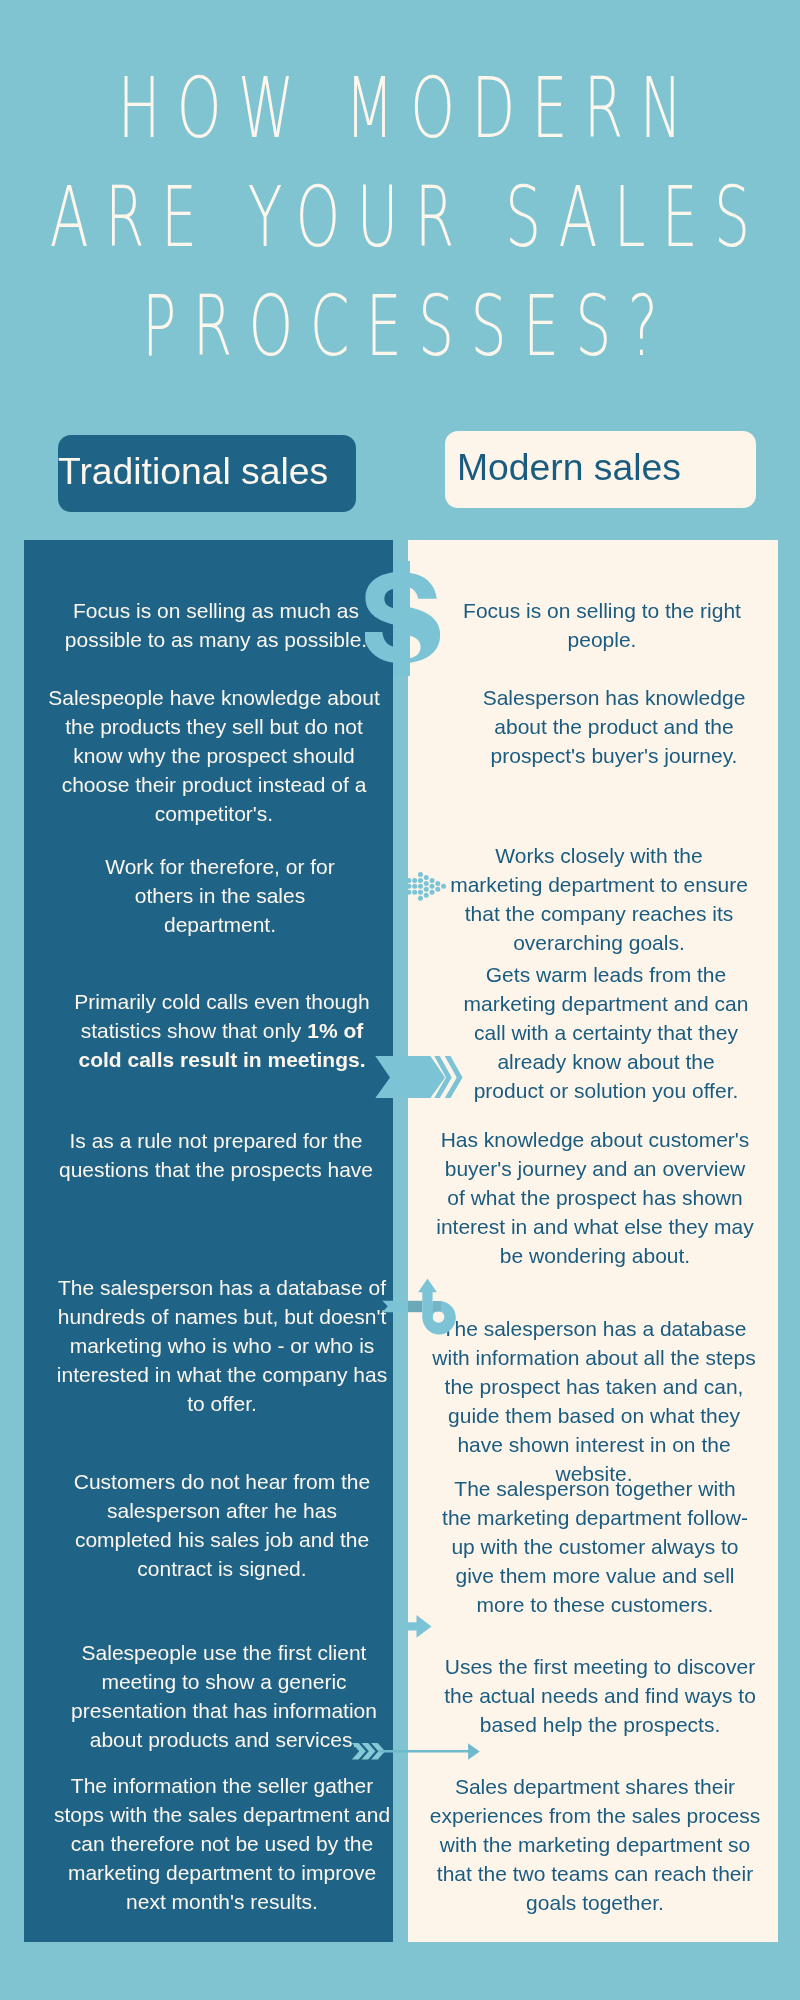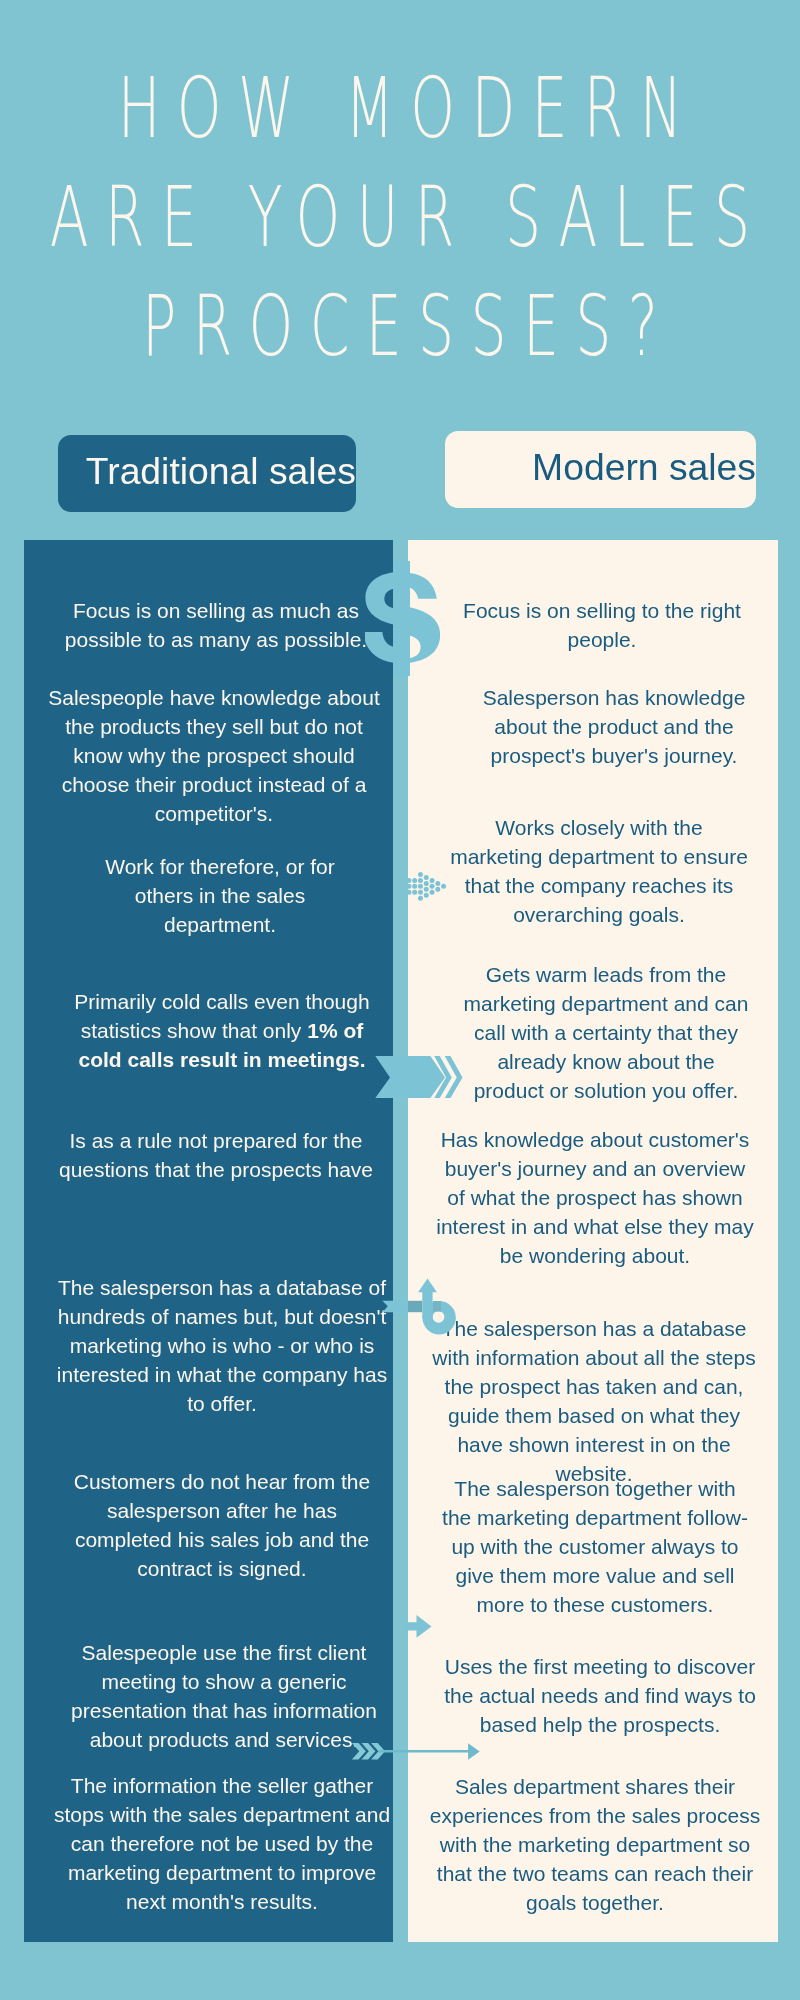--- a/index.html
+++ b/index.html
@@ -9,21 +9,21 @@
 
   
   .title{position:absolute;left:-400px;top:54px;width:1600px;text-align:center;
          color:#fdf6ec;font-family:"DejaVu Sans",sans-serif;font-weight:200;
          font-size:83.7px;line-height:109px;letter-spacing:24px;
          transform:scaleX(0.68);transform-origin:800px 0;}
   .title .tline{display:block;white-space:pre;text-indent:24px;}
 
   
   .badge{position:absolute;border-radius:13px;display:flex;align-items:center;
-         justify-content:flex-end;font-size:37.3px;line-height:1;}
+         justify-content:flex-start;font-size:37.3px;line-height:1;}
   .badge-left{left:58px;top:435px;width:298px;height:77px;background:#1f6487;color:#fdf6ec;}
   .badge-right{left:445px;top:431px;width:299px;height:77px;background:#fdf4ea;color:#1a5c80;padding-left:12px;}
   .badge span{display:block;transform:translateY(-2px);}
 
   
   .panel{position:absolute;top:540px;height:1402px;}
   .panel-left{left:24px;width:369px;background:#1f6487;}
   .panel-right{left:408px;width:370px;background:#fdf4ea;}
 
   .para{position:absolute;width:360px;font-size:21px;line-height:29px;
@@ -115,21 +115,21 @@
   <div class="col-right">
     <p class="para" style="top:589px;left:6px">
         <span class="ln">Focus is on selling to the right</span>
         <span class="ln">people.</span>
       </p>
     <p class="para" style="top:676px;left:18px">
         <span class="ln">Salesperson has knowledge</span>
         <span class="ln">about the product and the</span>
         <span class="ln">prospect's buyer's journey.</span>
       </p>
-    <p class="para" style="top:806px;left:3px">
+    <p class="para" style="top:834px;left:3px">
         <span class="ln">Works closely with the</span>
         <span class="ln">marketing department to ensure</span>
         <span class="ln">that the company reaches its</span>
         <span class="ln">overarching goals.</span>
       </p>
     <p class="para" style="top:953px;left:10px">
         <span class="ln">Gets warm leads from the</span>
         <span class="ln">marketing department and can</span>
         <span class="ln">call with a certainty that they</span>
         <span class="ln">already know about the</span>

